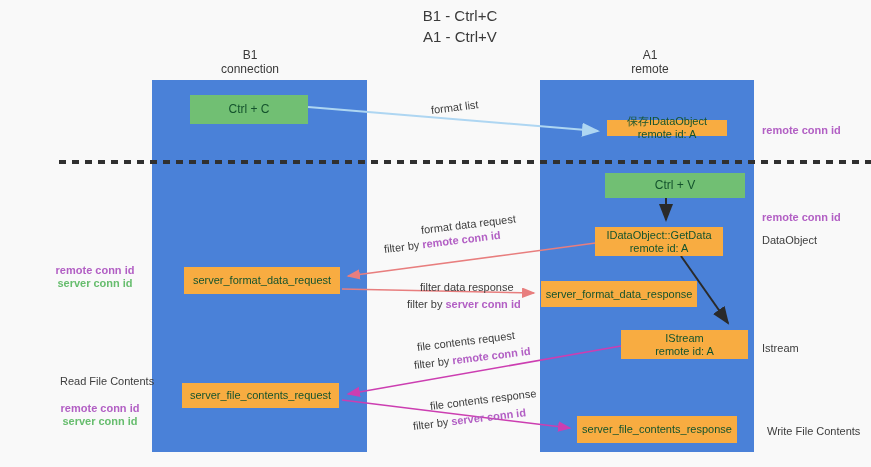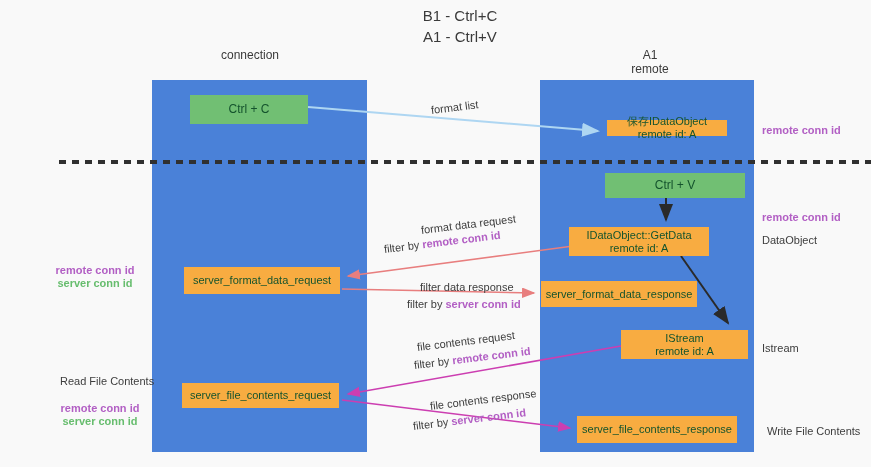--- a/index.html
+++ b/index.html
@@ -18,21 +18,21 @@
   .lifeline{background:#4a81d8;top:80px;height:372px;}
   .lifeline.left{left:120px;width:215px;}
   .lifeline.right{left:508px;width:214px;}
   .box{display:flex;flex-direction:column;align-items:center;justify-content:center;
        color:#14532d;text-align:center;font-size:11px;line-height:13px;}
   .green{background:#71bf73;font-size:12px;}
   .orange{background:#f8ac41;}
   .b-ctrl-c{left:158px;top:95px;width:118px;height:29px;}
   .b-ctrl-v{left:573px;top:173px;width:140px;height:25px;}
   .b-store{left:575px;top:120px;width:120px;height:16px;}
-  .b-getdata{left:537px;top:227px;width:140px;height:29px;}
+  .b-getdata{left:563px;top:227px;width:128px;height:29px;}
   .b-istream{left:589px;top:330px;width:127px;height:29px;}
   .b-fmt-req{left:152px;top:267px;width:156px;height:27px;}
   .b-fmt-res{left:509px;top:281px;width:156px;height:26px;}
   .b-file-req{left:150px;top:383px;width:157px;height:25px;}
   .b-file-res{left:545px;top:416px;width:160px;height:27px;}
   .dashed{left:27px;top:160px;width:823px;height:4px;
     background:repeating-linear-gradient(90deg,#303030 0 7px,transparent 7px 13px);}
   .flow-label{font-size:11px;color:#3d3d3d;white-space:nowrap;}
   .rot{transform:rotate(-7deg);transform-origin:left center;}
   .purple{color:#b25fc4;font-weight:bold;}
@@ -46,20 +46,21 @@
 <body>
 
 <div class="canvas">
 
   <div class="abs title">
     <div>B1 - Ctrl+C</div>
     <div>A1 - Ctrl+V</div>
   </div>
 
   <div class="abs col-header left">
+    <div>B1</div>
     <div>connection</div>
   </div>
   <div class="abs col-header right">
     <div>A1</div>
     <div>remote</div>
   </div>
 
   <div class="abs lifeline left"></div>
   <div class="abs lifeline right"></div>
 

